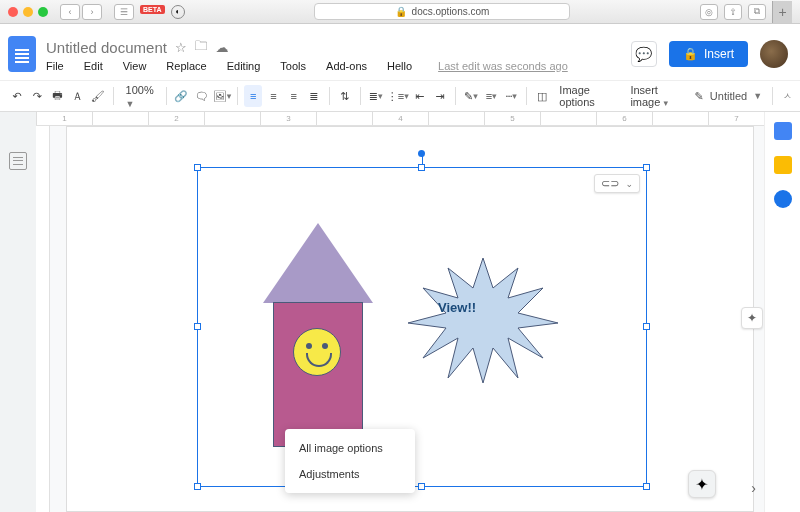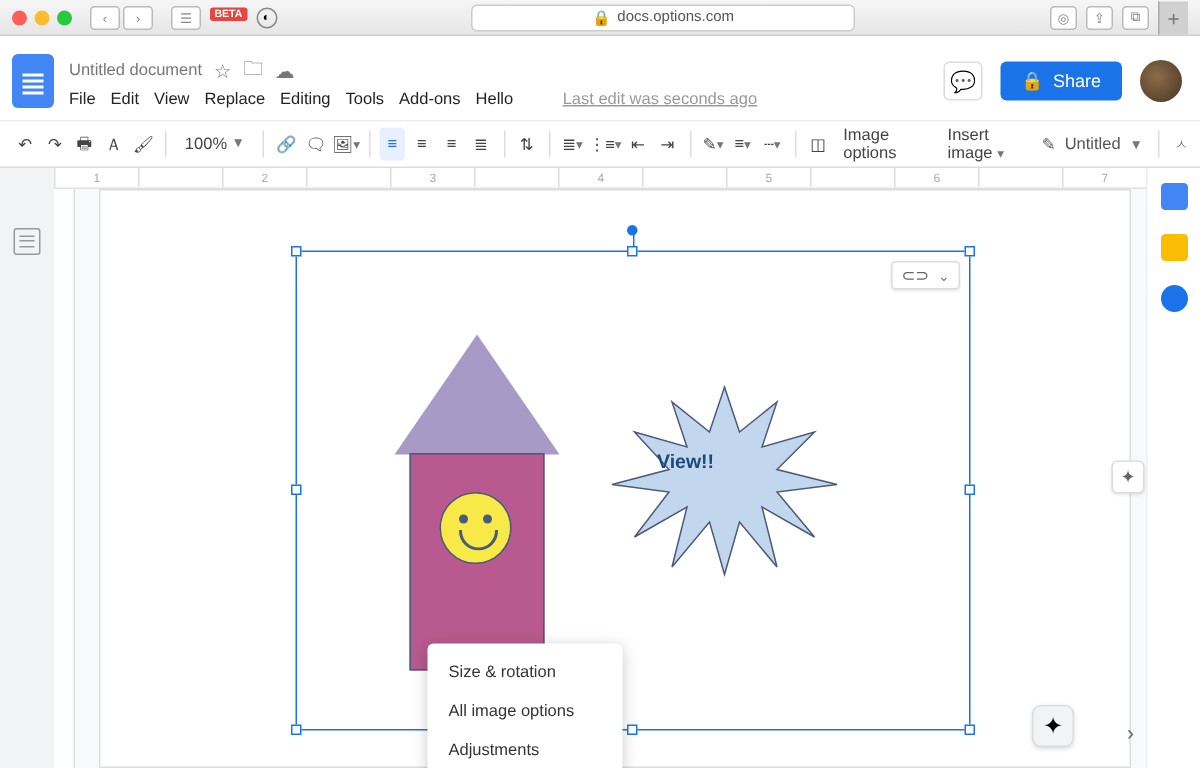--- a/index.html
+++ b/index.html
@@ -19,36 +19,36 @@
   .rb{display:flex;gap:6px;}
   .rb .navbtn{width:18px;}
   .tabplus{width:20px;height:22px;background:#d0d0d0;border-left:1px solid #aaa;display:flex;align-items:center;justify-content:center;color:#777;font-size:14px;}
   
   
   .docs-header{background:#fff;height:56px;display:flex;align-items:center;padding:4px 12px 0 8px;border-bottom:0;}
   .docs-logo{width:28px;height:36px;background:#4285f4;border-radius:4px;display:flex;align-items:center;justify-content:center;margin-right:10px;}
   .docs-logo::before{content:"";width:14px;height:2px;background:#fff;box-shadow:0 4px 0 #fff,0 -4px 0 #fff,0 8px 0 #fff;}
   .titleblock{flex:1;}
   .titlerow{display:flex;align-items:center;gap:8px;}
-  .doctitle{font-size:11px;color:#777;}
+  .doctitle{font-size:15px;color:#777;}
   .ticon{color:#777;font-size:13px;cursor:pointer;}
-  .menubar{display:flex;gap:10px;font-size:11px;color:#222;margin-top:2px;}
+  .menubar{display:flex;gap:20px;font-size:11px;color:#222;margin-top:2px;}
   .menubar span{cursor:pointer;}
-  .lastedit{color:#999;text-decoration:underline;margin-left:23px;}
+  .lastedit{color:#999;text-decoration:underline;margin-left:6px;}
   .hdr-right{display:flex;align-items:center;gap:12px;}
   .comment-btn{width:26px;height:26px;border:1px solid #dadce0;border-radius:4px;display:flex;align-items:center;justify-content:center;color:#555;font-size:14px;}
   .share-btn{background:#1a73e8;color:#fff;border-radius:4px;padding:6px 14px;font-size:12px;font-weight:500;display:flex;align-items:center;gap:6px;}
   .avatar{width:28px;height:28px;border-radius:50%;background:radial-gradient(circle at 40% 40%,#8a6d4b,#4a3420);}
   
   
   .toolbar{background:#fff;height:32px;border-top:1px solid #eee;border-bottom:1px solid #ddd;display:flex;align-items:center;padding:0 8px;gap:2px;font-size:11px;color:#444;}
   .tb{width:22px;height:22px;display:flex;align-items:center;justify-content:center;border-radius:3px;cursor:pointer;}
   .tb.active{background:#e8f0fe;color:#1a73e8;}
   .sep{width:1px;height:18px;background:#ddd;margin:0 4px;}
-  .zoom{padding:0 6px;display:flex;align-items:flex-start;gap:3px;}
+  .zoom{padding:0 6px;display:flex;align-items:flex-start;gap:3px;flex-direction:column;}
   .txtbtn{padding:0 6px;cursor:pointer;}
   .editing{margin-left:auto;display:flex;align-items:center;gap:6px;color:#555;}
   .chev{font-size:9px;color:#777;}
   
   
   .main{display:flex;height:400px;}
   .left-rail{width:36px;background:#f1f3f4;display:flex;flex-direction:column;align-items:center;padding-top:40px;}
   .outline-icon{width:18px;height:18px;border:1px solid #999;border-radius:2px;display:flex;flex-direction:column;justify-content:space-around;padding:3px;}
   .outline-icon div{height:1px;background:#999;}
   .canvas{flex:1;background:#f8f9fa;position:relative;overflow:hidden;}
@@ -140,21 +140,21 @@
       <span>Tools</span>
       <span>Add-ons</span>
       <span>Hello</span>
       <span class="lastedit">Last edit was seconds ago</span>
     </div>
   </div>
   <div class="hdr-right">
     <div class="comment-btn">💬</div>
     <div class="share-btn">
       <span>🔒</span>
-      <span>Share</span>
+      <span>Insert</span>
     </div>
     <div class="avatar"></div>
   </div>
 </div>
 
 <div class="toolbar">
   <div class="tb">↶</div>
   <div class="tb">↷</div>
   <div class="tb">🖶</div>
   <div class="tb">Ａ</div>
@@ -243,21 +243,20 @@
         <div class="house-tri"></div>
         <div class="house-rect"></div>
         <div class="smiley"></div>
         <svg class="burst" width="170" height="140">
           <polygon points="85,10 95,40 120,20 110,50 145,40 120,65 160,75 120,80 145,110 110,90 120,130 95,100 85,135 75,100 50,130 60,90 25,110 48,80 10,75 48,65 25,40 60,50 50,20 75,40" fill="#c2d7ed" stroke="#4a5a7a" stroke-width="1"></polygon>
         </svg>
         <div class="burst-label">View!!</div>
       </div>
 
       <div class="ctxmenu">
-        <div>Size &amp; rotation</div>
         <div>All image options</div>
         <div>Adjustments</div>
       </div>
 
       <div class="margin-chip">✦</div>
     </div>
     <div class="explore">✦</div>
     <div class="showsp">›</div>
   </div>
   <div class="right-rail">

